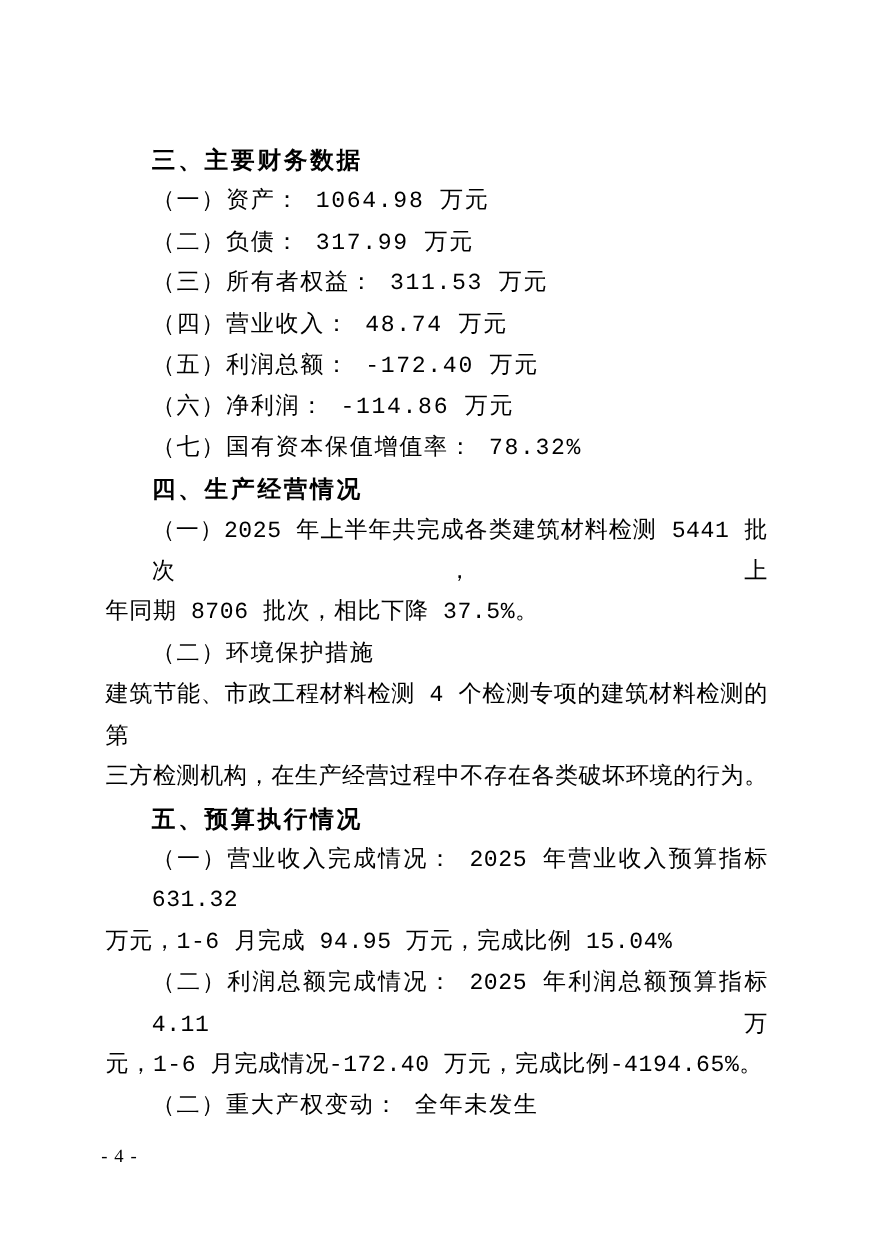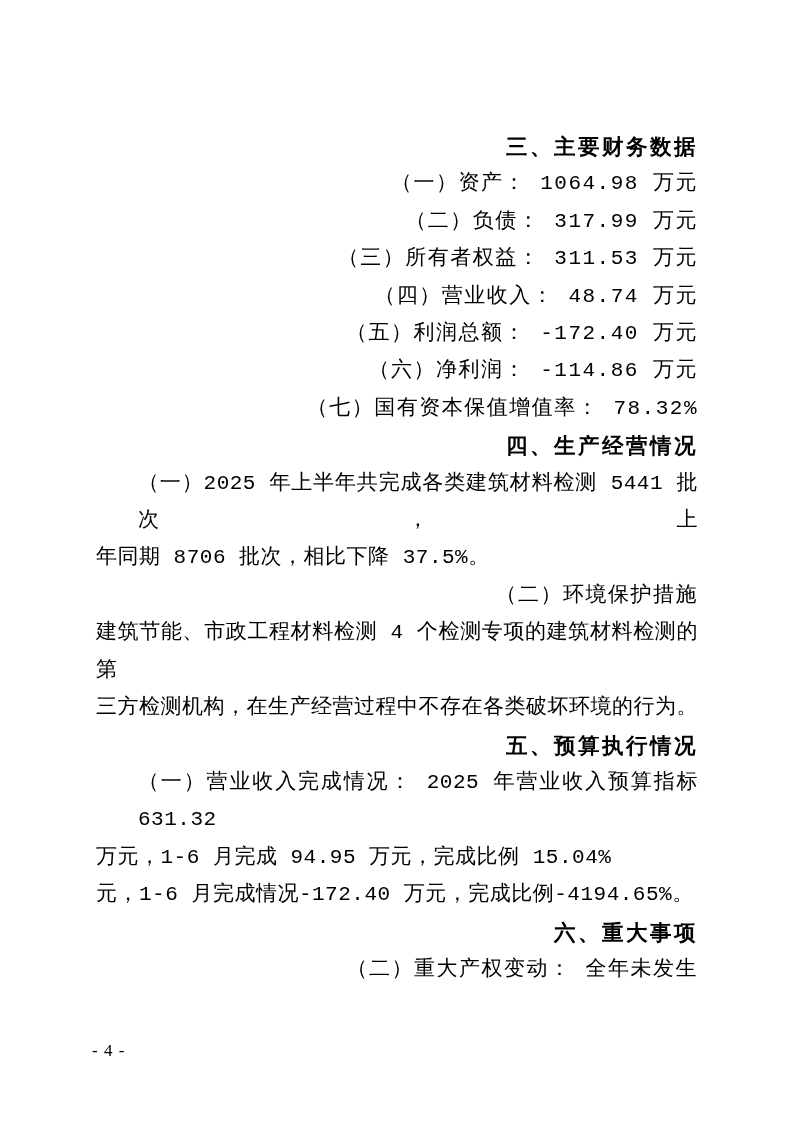--- a/index.html
+++ b/index.html
@@ -28,21 +28,20 @@
     letter-spacing: 0.5px;
     white-space: nowrap;
     color: #000000;
     font-family: Liberation Mono, monospace;
   }
   .item {
     letter-spacing: 1.5px;
   }
   .indent {
     padding-left: 42px;
-    text-align: right;
   }
   .heading {
     font-family: "DejaVu Sans", "Liberation Sans", sans-serif;
     font-weight: 700;
     font-size: 21.5px;
     letter-spacing: 2.5px;
   }
   .fill {
     white-space: normal;
     text-align: justify;
@@ -77,21 +76,21 @@
     <div class="line heading indent">四、生产经营情况</div>
     <div class="line indent fill">（一）2025 年上半年共完成各类建筑材料检测 5441 批次，上</div>
     <div class="line">年同期 8706 批次，相比下降 37.5%。</div>
     <div class="line item indent">（二）环境保护措施</div>
     <div class="line fill">建筑节能、市政工程材料检测 4 个检测专项的建筑材料检测的第</div>
     <div class="line">三方检测机构，在生产经营过程中不存在各类破坏环境的行为。</div>
 
     <div class="line heading indent">五、预算执行情况</div>
     <div class="line indent fill">（一）营业收入完成情况： 2025 年营业收入预算指标 631.32</div>
     <div class="line">万元，1-6 月完成 94.95 万元，完成比例 15.04%</div>
+    <div class="line indent fill">（二）利润总额完成情况： 2025 年利润总额预算指标 4.11 万</div>
     <div class="line">元，1-6 月完成情况-172.40 万元，完成比例-4194.65%。</div>
 
-    <div class="line heading indent">六、重大事项</div>
     <div class="line item indent">（二）重大产权变动： 全年未发生</div>
 
   </div>
 
   <div class="page-footer">- 4 -</div>
 </div>
 
 </body></html>

